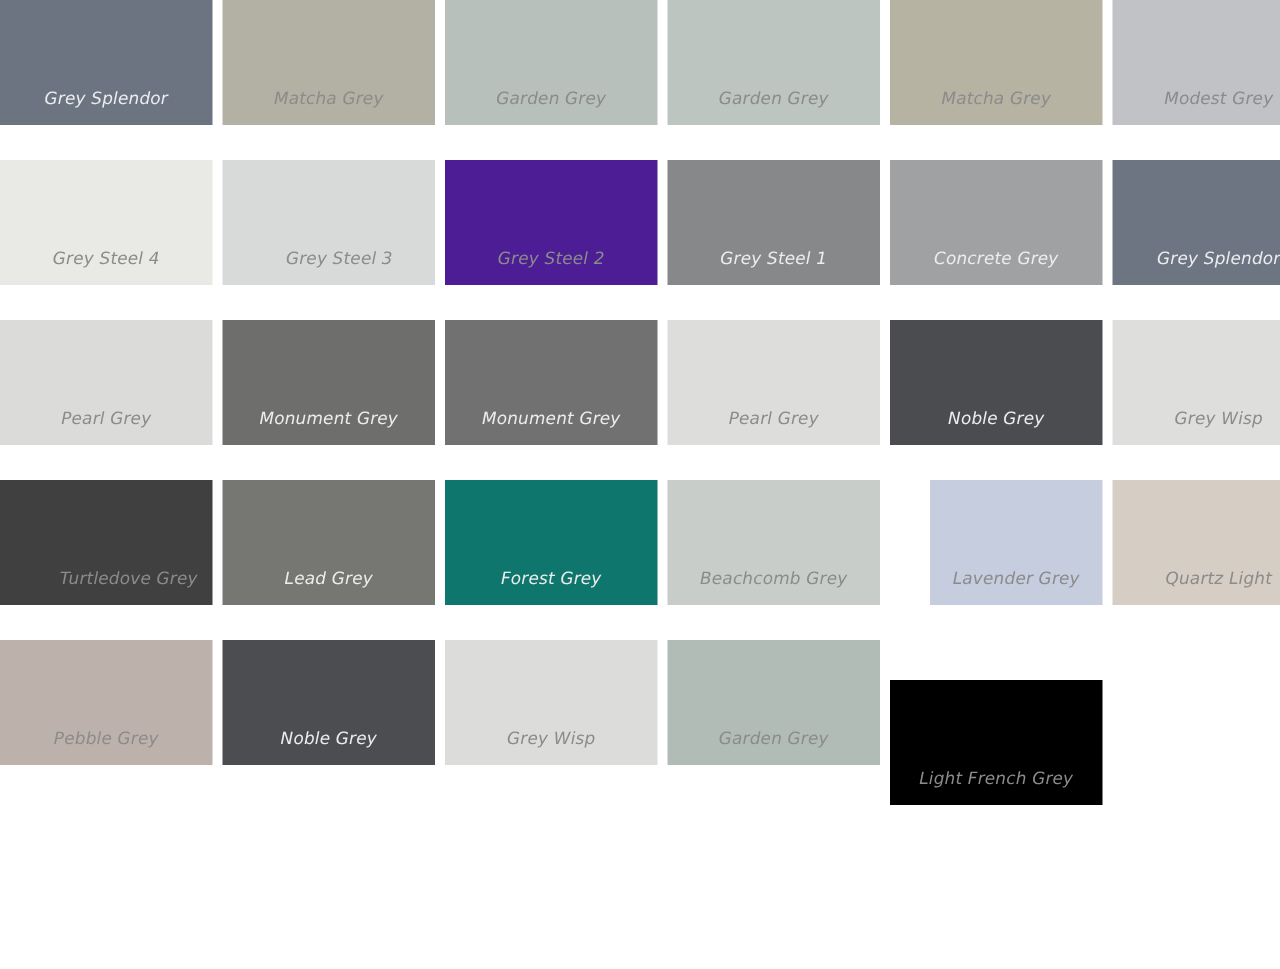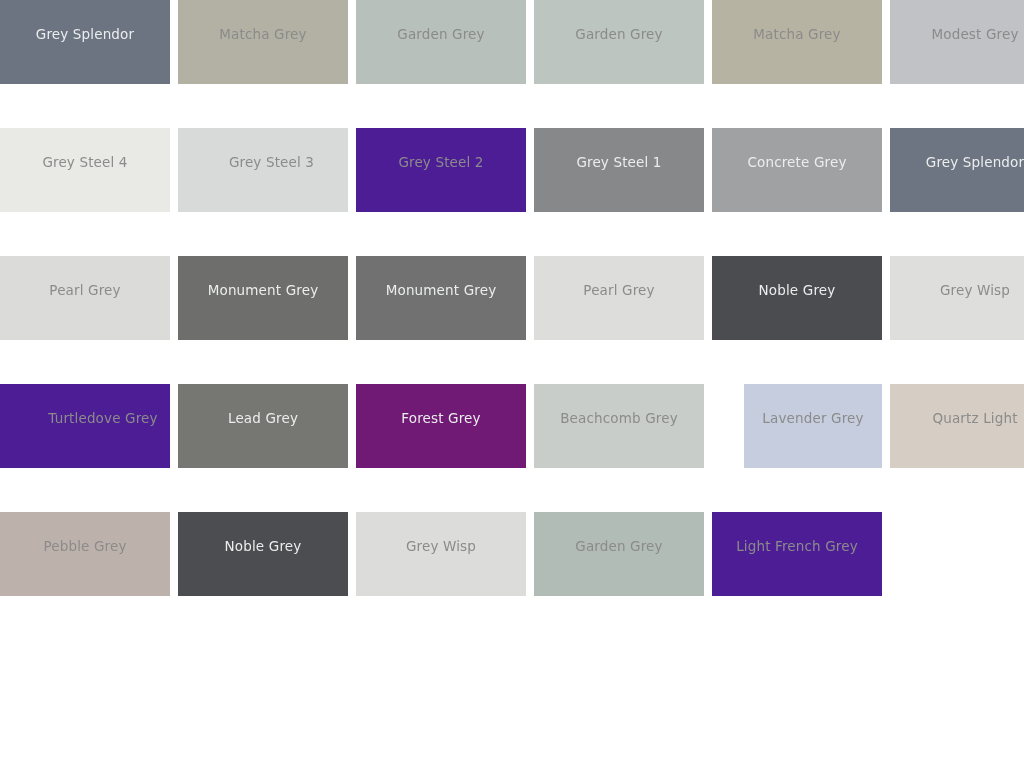--- a/index.html
+++ b/index.html
@@ -23,26 +23,27 @@
     row-gap: 0px;
     width: 1028px;
     padding: 0;
     margin: 0;
     box-sizing: border-box;
   }
 
   .swatch {
     position: relative;
     box-sizing: border-box;
-    height: 84px;
+    height: 100px;
     margin-bottom: 8px;
     display: flex;
-    align-items: center;
+    align-items: flex-end;
     justify-content: center;
     overflow: hidden;
+    font-style: italic;
   }
 
   .swatch-label {
     display: block;
     width: 100%;
     text-align: center;
     font-size: 13.5px;
     line-height: 1;
     letter-spacing: 0.15px;
     padding-bottom: 14px;
@@ -104,27 +105,27 @@
     </div>
     <div class="swatch on-light" style="background-color: rgb(221, 222, 220);">
       <span class="swatch-label">Pearl Grey</span>
     </div>
     <div class="swatch on-dark" style="background-color: rgb(74, 76, 80);">
       <span class="swatch-label">Noble Grey</span>
     </div>
     <div class="swatch on-light" style="background-color: rgb(222, 223, 221);">
       <span class="swatch-label">Grey Wisp</span>
     </div>
-    <div class="swatch on-light" style="background-color: #4c1d95; padding-left: 36px;">
+    <div class="swatch on-light" style="background-color: #404040; padding-left: 36px;">
       <span class="swatch-label">Turtledove Grey</span>
     </div>
     <div class="swatch on-dark" style="background-color: rgb(118, 118, 114);">
       <span class="swatch-label">Lead Grey</span>
     </div>
-    <div class="swatch on-dark" style="background-color: #701a75;">
+    <div class="swatch on-dark" style="background-color: #0f766e;">
       <span class="swatch-label">Forest Grey</span>
     </div>
     <div class="swatch on-light" style="background-color: rgb(201, 205, 201);">
       <span class="swatch-label">Beachcomb Grey</span>
     </div>
     <div class="swatch on-light" style="background-color: rgb(198, 205, 222); margin-left: 32px;">
       <span class="swatch-label">Lavender Grey</span>
     </div>
     <div class="swatch on-light" style="background-color: rgb(214, 205, 196);">
       <span class="swatch-label">Quartz Light</span>
@@ -134,16 +135,16 @@
     </div>
     <div class="swatch on-dark" style="background-color: rgb(75, 77, 81);">
       <span class="swatch-label">Noble Grey</span>
     </div>
     <div class="swatch on-light" style="background-color: rgb(220, 221, 218);">
       <span class="swatch-label">Grey Wisp</span>
     </div>
     <div class="swatch on-light" style="background-color: rgb(178, 188, 182);">
       <span class="swatch-label">Garden Grey</span>
     </div>
-    <div class="swatch on-light" style="background-color: #4c1d95;">
+    <div class="swatch on-light" style="background-color: #000000; margin-top: 32px;">
       <span class="swatch-label">Light French Grey</span>
     </div>
   </div>
 
 </body></html>

